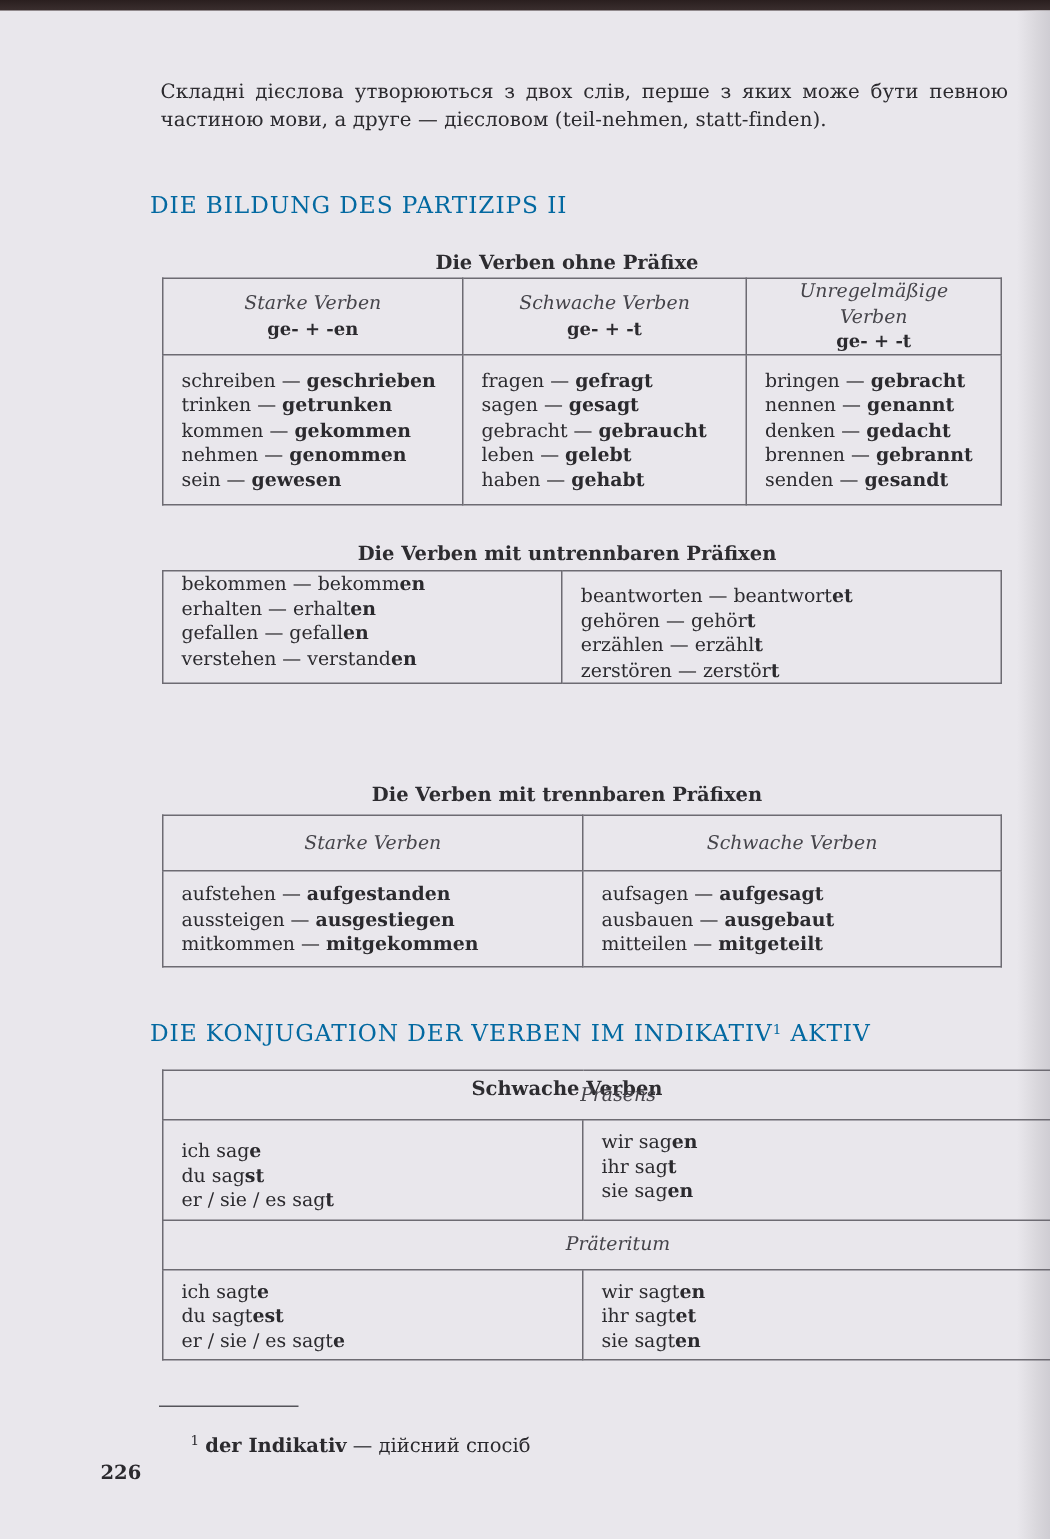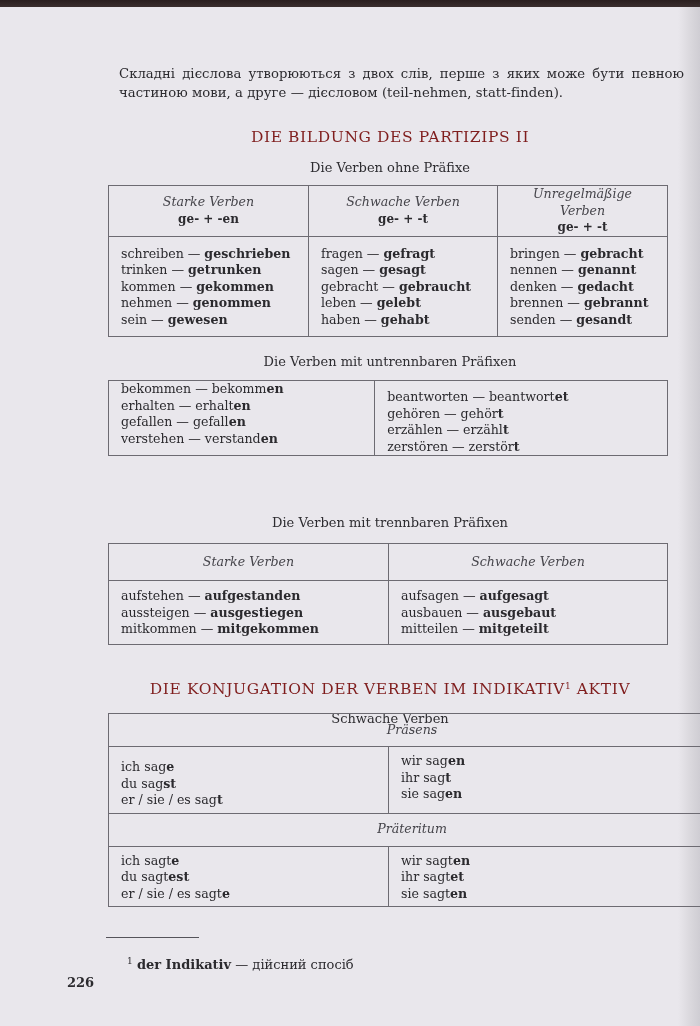--- a/index.html
+++ b/index.html
@@ -15,26 +15,26 @@
   }
   .right-edge {
     position: absolute; right: 0; top: 7px; width: 22px; height: 1019px;
     background: linear-gradient(90deg, rgba(233,231,236,0) 0%, #d9d7dc 60%, #cfcdd3 100%);
   }
   .intro {
     position: absolute; left: 107px; top: 52px; width: 565px;
     font-size: 13.2px; line-height: 19px; text-align: justify; letter-spacing: 0.05px;
   }
   .h-section {
-    position: absolute; left: 100px; width: 580px; text-align: center;
-    font-size: 15.5px; letter-spacing: 0.6px; color: #7f1d1d;
+    position: absolute; left: 100px; width: 580px; text-align: left;
+    font-size: 15.5px; letter-spacing: 0.6px; color: #0369a1;
   }
   .h-sub {
-    position: absolute; left: 100px; width: 580px; text-align: center;
-    font-size: 13px; font-weight: normal; color: #2d2c30;
+    position: absolute; left: 88px; width: 580px; text-align: center;
+    font-size: 13px; font-weight: bold; color: #2d2c30; margin-top: 8px;
   }
   sup { font-size: 9px; vertical-align: 5px; }
   table.gram {
     position: absolute; border-collapse: collapse;
     border: 1.4px solid #6d6b72;
     font-size: 12.6px; line-height: 16.5px;
   }
   table.gram td {
     border: 1.4px solid #6d6b72; vertical-align: top;
     padding: 0 12px;
@@ -51,21 +51,21 @@
   .footnote { position: absolute; left: 127px; top: 948px; font-size: 13px; margin-top: 8px; }
   .footnote .term { font-weight: bold; }
   .page-num { position: absolute; left: 67px; top: 975px; font-size: 13px; font-weight: bold; }
 </style>
 </head>
 <body>
 
 <div class="top-band"></div>
 <div class="right-edge"></div>
 
-<p class="intro" style="margin:12px">Складні дієслова утворюються з двох слів, перше з яких може бути певною частиною мови, а друге — дієсловом (teil-nehmen, statt-finden).</p>
+<p class="intro" style="margin:0">Складні дієслова утворюються з двох слів, перше з яких може бути певною частиною мови, а друге — дієсловом (teil-nehmen, statt-finden).</p>
 
 <div class="h-section" style="top:128px">DIE BILDUNG DES PARTIZIPS II</div>
 <div class="h-sub" style="top:160px">Die Verben ohne Präfixe</div>
 
 <table class="gram" style="left:108px; top:185px; width:560px;">
   <tbody>
       <tr style="height:50px">
     <td class="hd" style="width:175px">
       <div class="it">Starke Verben</div>
       <div class="suf">ge- + -en</div>

